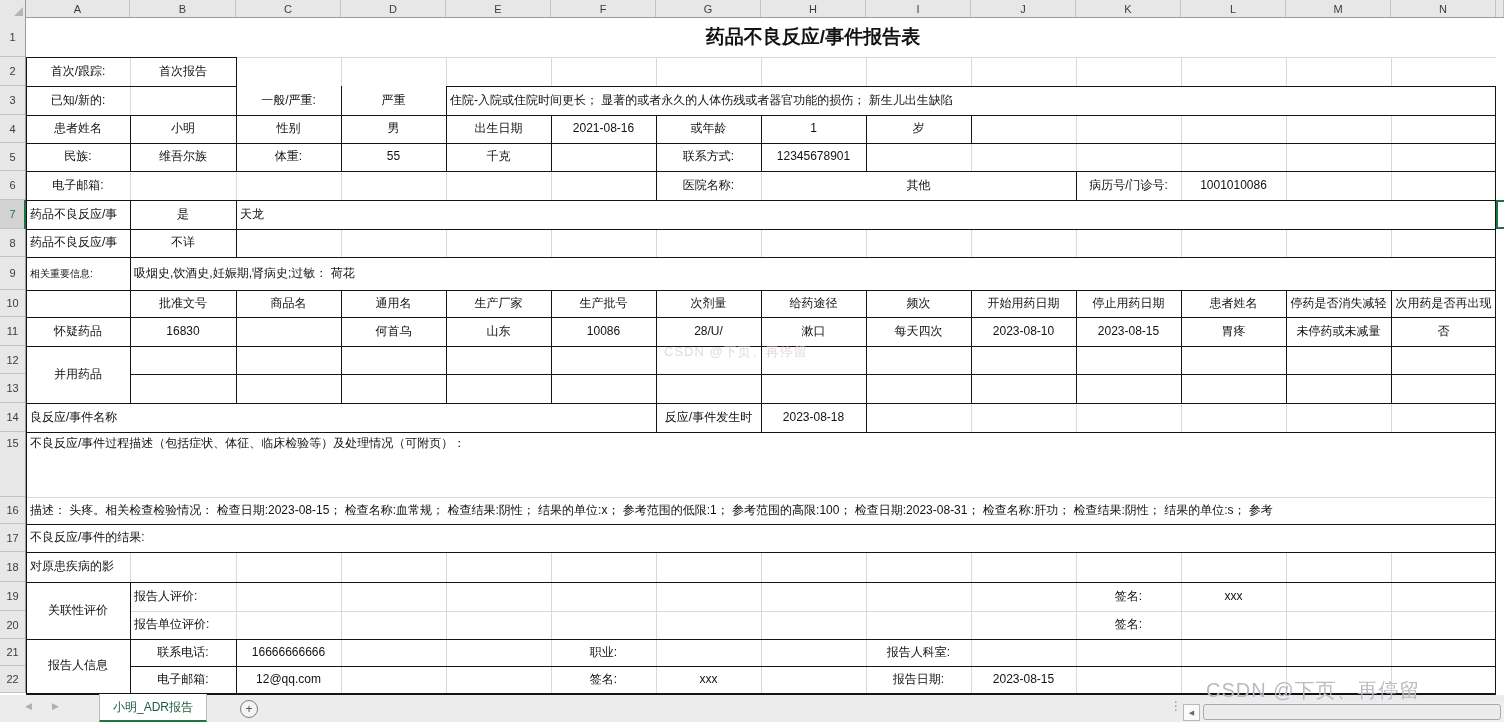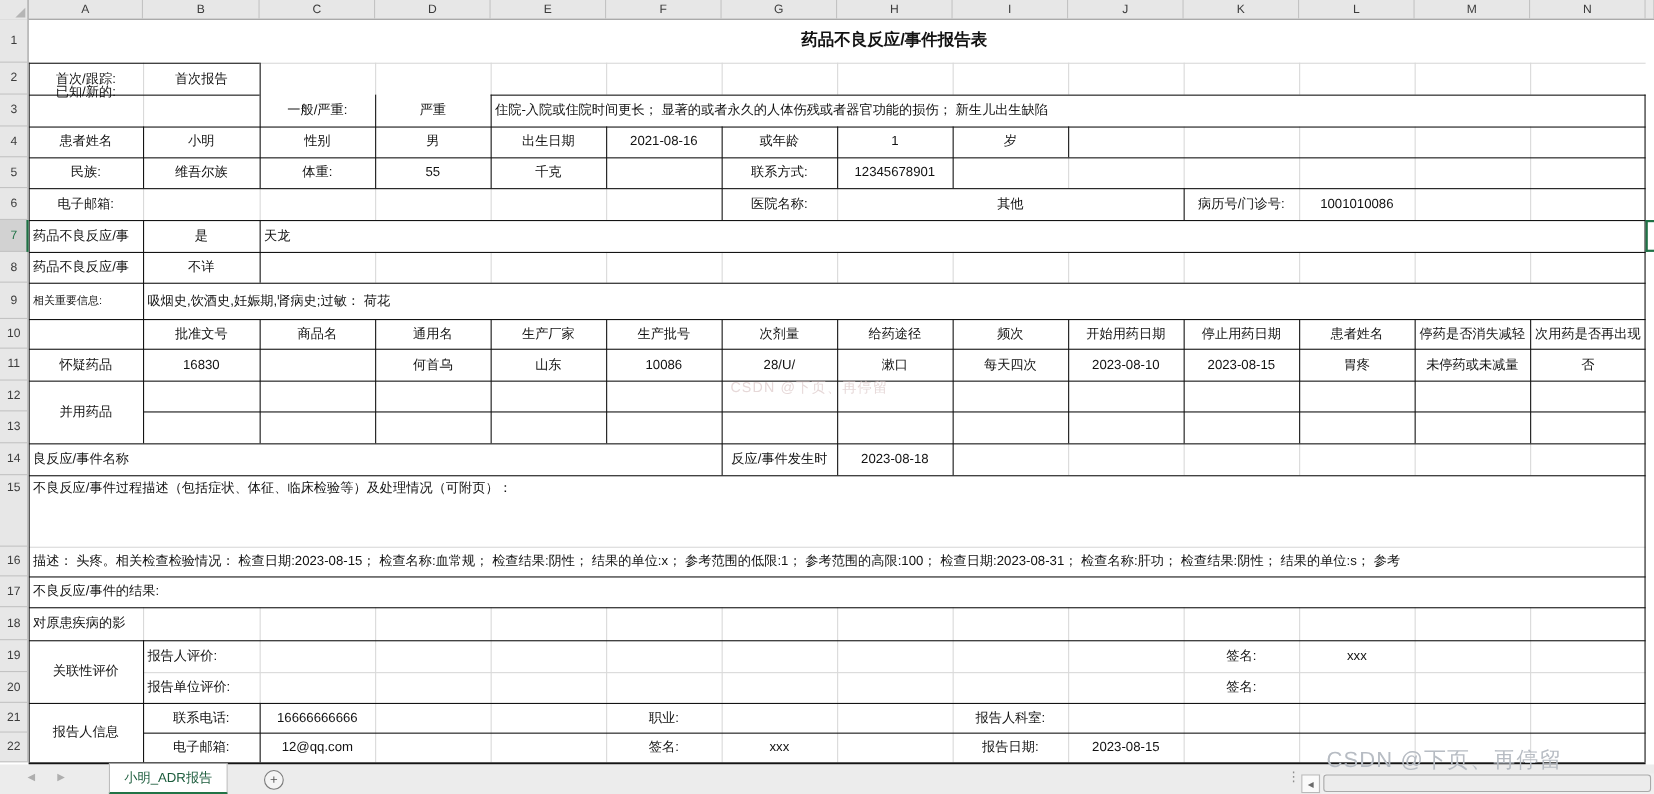--- a/index.html
+++ b/index.html
@@ -4,21 +4,21 @@
 <style>
   html,body{margin:0;padding:0;background:#fff;}
   #screen{position:relative;width:1504px;height:722px;background:#fff;overflow:hidden;
     font-family:"Liberation Sans","DejaVu Sans",sans-serif;}
   
   .c{position:absolute;box-sizing:border-box;display:flex;align-items:center;white-space:nowrap;
      overflow:hidden;padding:0 4px;font-size:12px;color:#121212;z-index:3;line-height:1.1;}
   .ctr{justify-content:center;padding:0 1px;}
   .top{align-items:flex-start;padding-top:5px;}
   .b{font-weight:bold;}
-  .t15{font-size:15px;}
+  .t15{font-size:19px;}
   .t13{font-size:10px;}
   
   .k{position:absolute;background:#141414;z-index:2;}
   .g{position:absolute;background:#d9d9d9;z-index:1;}
   
   .colhdr{position:absolute;left:0;top:0;width:1504px;height:18px;background:#e7e7e7;
     border-bottom:1px solid #9b9b9b;box-sizing:border-box;z-index:5;}
   .colcell{position:absolute;top:0;height:17px;border-right:1px solid #c3c3c3;box-sizing:border-box;
     display:flex;align-items:center;justify-content:center;font-size:11px;color:#3c3c3c;}
   .rowhdr{position:absolute;left:0;top:18px;width:26px;height:675px;background:#e7e7e7;
@@ -238,21 +238,21 @@
   <div class="k" style="left:1076px;top:290px;width:1px;height:113px"></div>
   <div class="k" style="left:1181px;top:290px;width:1px;height:113px"></div>
   <div class="k" style="left:1286px;top:290px;width:1px;height:113px"></div>
   <div class="k" style="left:1391px;top:290px;width:1px;height:113px"></div>
 
   <div class="c ctr b t15" style="left:130px;top:18px;width:1366px;height:39px">药品不良反应/事件报告表</div>
 
   <div class="c ctr" style="left:26px;top:57px;width:104px;height:29px">首次/跟踪:</div>
   <div class="c ctr" style="left:130px;top:57px;width:106px;height:29px">首次报告</div>
 
-  <div class="c ctr" style="left:26px;top:69px;width:104px;height:29px">已知/新的:</div>
+  <div class="c ctr" style="left:26px;top:86px;width:104px;height:29px">已知/新的:</div>
   <div class="c ctr" style="left:236px;top:86px;width:105px;height:29px">一般/严重:</div>
   <div class="c ctr" style="left:341px;top:86px;width:105px;height:29px">严重</div>
   <div class="c" style="left:446px;top:86px;width:1050px;height:29px">住院-入院或住院时间更长； 显著的或者永久的人体伤残或者器官功能的损伤； 新生儿出生缺陷</div>
 
   <div class="c ctr" style="left:26px;top:115px;width:104px;height:28px">患者姓名</div>
   <div class="c ctr" style="left:130px;top:115px;width:106px;height:28px">小明</div>
   <div class="c ctr" style="left:236px;top:115px;width:105px;height:28px">性别</div>
   <div class="c ctr" style="left:341px;top:115px;width:105px;height:28px">男</div>
   <div class="c ctr" style="left:446px;top:115px;width:105px;height:28px">出生日期</div>
   <div class="c ctr" style="left:551px;top:115px;width:105px;height:28px">2021-08-16</div>

